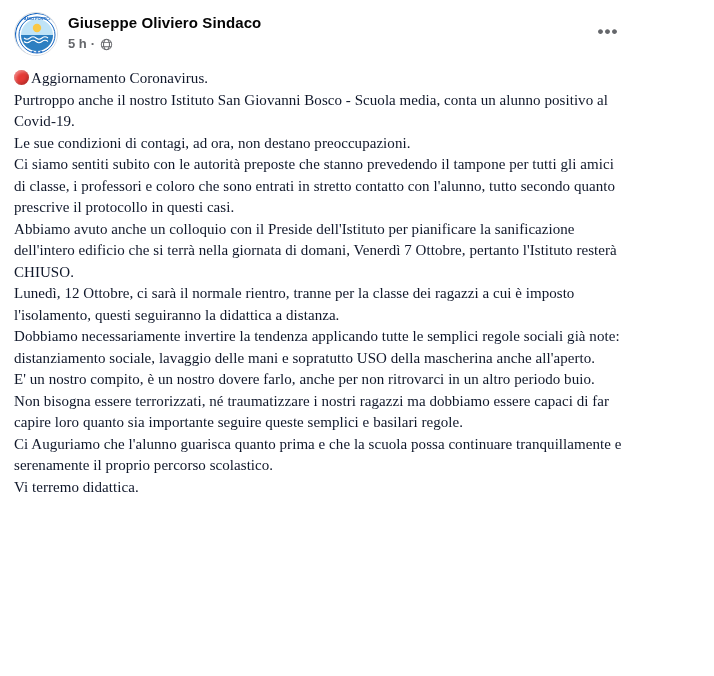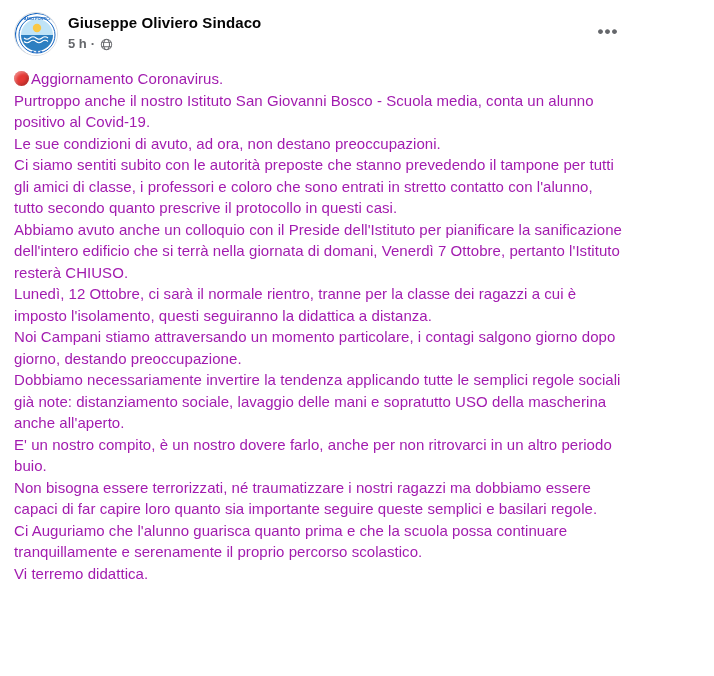--- a/index.html
+++ b/index.html
@@ -88,22 +88,23 @@
     color: #65676b;
     font-size: 17px;
     letter-spacing: 1px;
     line-height: 10px;
     font-weight: bold;
   }
   .post-body {
     padding: 6px 0 0 0;
     font-size: 15px;
     line-height: 21.5px;
-    color: #a21caf;
+    color: #0f172a;
     letter-spacing: .05px;
+    font-family: Liberation Serif, serif;
   }
   .post-body p {
     margin: 0 0 0 0;
     padding: 0;
   }
   .post-body p + p { margin-top: 0px; }
   .redball {
     display: inline-block;
     width: 15px;
     height: 15px;
@@ -149,25 +150,24 @@
     </div>
 
     <div class="menu-dots">
       <span>•••</span>
     </div>
   </div>
 
   <div class="post-body">
     <p><span class="redball"></span><span>Aggiornamento Coronavirus.</span></p>
     <p>Purtroppo anche il nostro Istituto San Giovanni Bosco - Scuola media, conta un alunno positivo al Covid-19.</p>
-    <p>Le sue condizioni di avuto, ad ora, non destano preoccupazioni.</p>
+    <p>Le sue condizioni di contagi, ad ora, non destano preoccupazioni.</p>
     <p>Ci siamo sentiti subito con le autorità preposte che stanno prevedendo il tampone per tutti gli amici di classe, i professori e coloro che sono entrati in stretto contatto con l'alunno, tutto secondo quanto prescrive il protocollo in questi casi.</p>
     <p>Abbiamo avuto anche un colloquio con il Preside dell'Istituto per pianificare la sanificazione dell'intero edificio che si terrà nella giornata di domani, Venerdì 7 Ottobre, pertanto l'Istituto resterà CHIUSO.</p>
     <p>Lunedì, 12 Ottobre, ci sarà il normale rientro, tranne per la classe dei ragazzi a cui è imposto l'isolamento, questi seguiranno la didattica a distanza.</p>
-    <p>Noi Campani stiamo attraversando un momento particolare, i contagi salgono giorno dopo giorno, destando preoccupazione.</p>
     <p>Dobbiamo necessariamente invertire la tendenza applicando tutte le semplici regole sociali già note: distanziamento sociale, lavaggio delle mani e sopratutto USO della mascherina anche all'aperto.</p>
     <p>E' un nostro compito, è un nostro dovere farlo, anche per non ritrovarci in un altro periodo buio.</p>
     <p>Non bisogna essere terrorizzati, né traumatizzare i nostri ragazzi ma dobbiamo essere capaci di far capire loro quanto sia importante seguire queste semplici e basilari regole.</p>
     <p>Ci Auguriamo che l'alunno guarisca quanto prima e che la scuola possa continuare tranquillamente e serenamente il proprio percorso scolastico.</p>
     <p>Vi terremo didattica.</p>
   </div>
 
 </div>
 
 </body></html>

